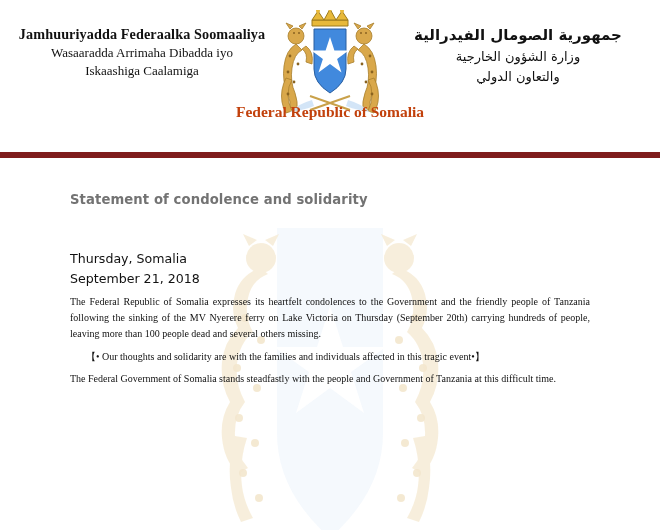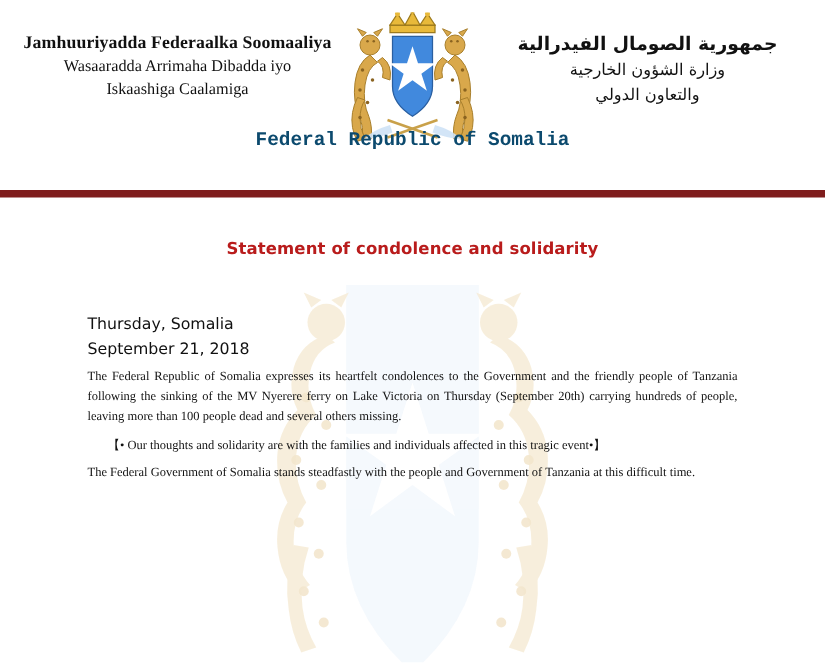--- a/index.html
+++ b/index.html
@@ -95,46 +95,45 @@
     width: 120px;
     height: 104px;
     flex: 0 0 120px;
     margin-top: -4px;
   }
   .header-center {
     text-align: center;
     padding-top: 4px;
   }
   .header-center .c1 {
-    font-family: Liberation Mono, monospace;
+    font-family: Liberation Serif, serif;
     font-weight: bold;
     font-size: 15.5px;
-    color: #0c4a6e;
+    color: #c2410c;
     line-height: 1.35;
   }
   .header-center .c2 {
     font-family: "Liberation Serif", serif;
     font-size: 14px;
     color: #111;
     line-height: 1.35;
   }
 
   
   .body-area {
     position: relative;
     z-index: 2;
     padding: 0 70px;
     box-sizing: border-box;
   }
   .doc-title {
-    text-align: center;
     font-family: "DejaVu Sans", sans-serif;
     font-weight: bold;
     font-size: 13.2px;
-    color: #b91c1c;
+    color: #737373;
     margin-top: 34px;
     letter-spacing: 0.1px;
   }
   .dateline {
     margin-top: 42px;
     font-family: "DejaVu Sans", sans-serif;
     font-size: 12.6px;
     line-height: 1.55;
     color: #111;
   }

